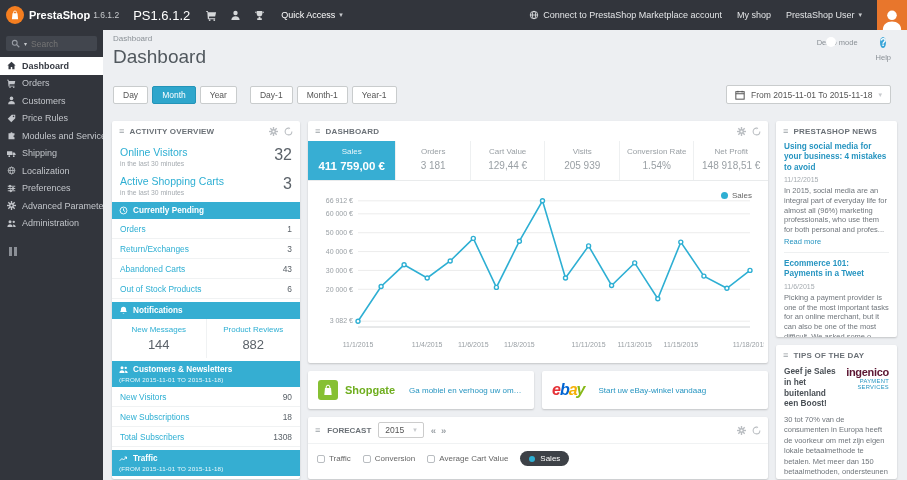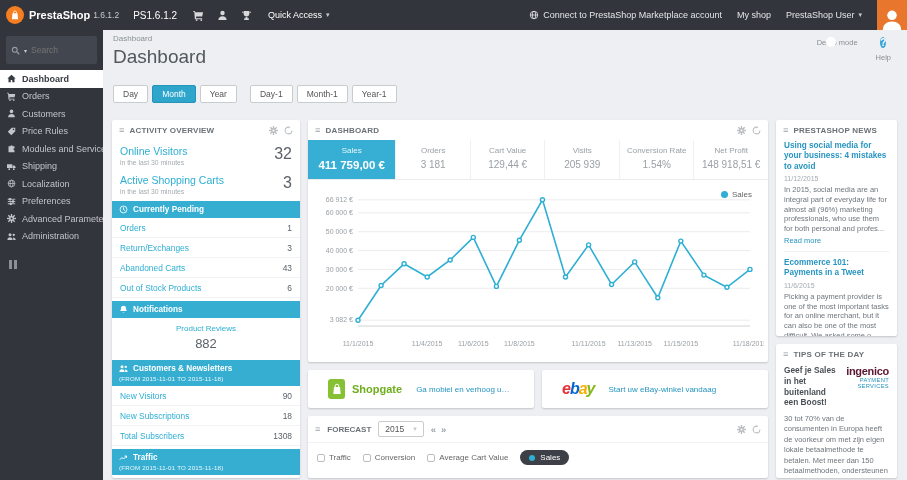--- a/index.html
+++ b/index.html
@@ -12,36 +12,36 @@
 svg{display:block}
 a{text-decoration:none;cursor:pointer}
 ul{list-style:none}
 
 
 .topbar{position:absolute;top:0;left:0;width:907px;height:30px;background:var(--dark);display:flex;align-items:center;color:#fff;z-index:20;padding-left:6px}
 .logo-mark{width:18px;height:18px;border-radius:50%;background:#f47e20;display:flex;align-items:center;justify-content:center;margin-right:5px;cursor:pointer}
 .logo-mark svg{width:10px;height:10px}
 .brand{font-size:11px;font-weight:bold;color:#fff}
 .brand-ver{font-size:8.5px;color:#c7cacd;margin-left:3px}
-.shop-name{font-size:10px;color:#fff;margin-left:14px;cursor:pointer}
+.shop-name{font-size:13px;color:#fff;margin-left:14px;cursor:pointer}
 .tb-icons{display:flex;align-items:center;gap:13px;margin-left:16px;color:#d6d8da}
 .tb-icon{cursor:pointer}
 .tb-icon svg{width:11px;height:11px}
 .quick-access{margin-left:16px;font-size:9px;color:#fff;display:flex;align-items:center;gap:4px;cursor:pointer}
 .caret{font-size:7px;color:#c7cacd}
 .tb-right{margin-left:auto;display:flex;align-items:center;gap:15px;font-size:9px;color:#e3e5e7}
 .tb-link{color:#e3e5e7;display:flex;align-items:center;gap:4px;cursor:pointer}
 .tb-link svg{width:10px;height:10px}
 .user-menu{display:flex;align-items:center;gap:4px;cursor:pointer}
 .avatar{width:30px;height:30px;background:#e8762c;overflow:hidden;display:flex;align-items:flex-end;justify-content:center;cursor:pointer}
 .avatar svg{width:22px;height:22px}
 
 
 .sidebar{position:absolute;top:30px;left:0;width:103px;height:450px;background:var(--dark)}
-.sb-search{margin:6px;height:28px;background:#42464e;border-radius:2px;display:flex;align-items:center;padding:0 5px;gap:4px;color:#9a9ea5}
+.sb-search{margin:6px;height:15px;background:#42464e;border-radius:2px;display:flex;align-items:center;padding:0 5px;gap:4px;color:#9a9ea5}
 .sb-search svg{width:9px;height:9px}
 .sb-search .caret{font-size:6px}
 .sb-search input{background:transparent;border:0;outline:0;color:#cbcdd1;font-size:8.5px;width:56px;font-family:inherit}
 .sb-item{display:flex;align-items:center;gap:6px;padding:0 7px;height:17.5px;color:#c2c5ca;font-size:9px;cursor:pointer;white-space:nowrap;overflow:hidden}
 .sb-item svg{width:9px;height:9px;flex:0 0 9px}
 .sb-item.active{background:#fff;color:#363a42;font-weight:bold}
 .sb-collapse{margin:15px 9px;display:flex;gap:2.5px;cursor:pointer}
 .sb-collapse i{width:2.5px;height:9px;background:#8b8f96;display:block}
 
 
@@ -103,21 +103,21 @@
 .kpi-value{display:block;font-size:10px;color:#9aa0a5;margin-top:4px;white-space:nowrap}
 .kpi.active{background:#37aed3;flex:1.2}
 .kpi.active .kpi-label{color:#eaf7fb}
 .kpi.active .kpi-value{color:#fff;font-weight:bold;font-size:11.5px}
 .chart-wrap{position:relative;padding:6px 4px 0}
 .chart-legend{position:absolute;top:10px;right:16px;display:flex;align-items:center;gap:4px;font-size:8px;color:#666;cursor:pointer}
 .chart-legend .dot{width:7px;height:7px;border-radius:50%;background:var(--accent)}
 
 
 .mod-row{display:flex;gap:8px;flex:0 0 38px}
-.mod-panel{flex:1;display:flex;align-items:center;gap:7px;padding:0 20px;min-width:0}
+.mod-panel{flex:1;display:flex;align-items:center;gap:7px;padding:0 10px;min-width:0}
 .sg-logo{width:20px;height:20px;background:#86c033;border-radius:3px;display:flex;align-items:center;justify-content:center}
 .sg-logo svg{width:12px;height:12px}
 .sg-name{color:#6fae1f;font-weight:bold;font-size:11px}
 .mod-link{color:var(--link);font-size:8px;margin-left:7px;white-space:nowrap;overflow:hidden;text-overflow:ellipsis}
 .ebay{font-weight:bold;font-style:italic;font-size:16px;letter-spacing:-1px}
 .ebay span{display:inline}
 
 
 .forecast{flex:1}
 .fc-head{display:flex;align-items:center;gap:7px;padding:5px 7px;font-size:8px;font-weight:bold;color:#6b7177}
@@ -325,20 +325,30 @@
     </div>
   </div>
 
   <div class="toolbar">
     <button class="tbtn">Day</button>
     <button class="tbtn active">Month</button>
     <button class="tbtn">Year</button>
     <button class="tbtn gap">Day-1</button>
     <button class="tbtn">Month-1</button>
     <button class="tbtn">Year-1</button>
+    <button class="date-btn">
+      <svg viewBox="0 0 12 12">
+          <rect x="1" y="2" width="10" height="9" fill="none" stroke="currentColor" stroke-width="1.2"></rect>
+          <line x1="1" y1="4.5" x2="11" y2="4.5" stroke="currentColor" stroke-width="1.2"></line>
+          <line x1="3.5" y1="1" x2="3.5" y2="3" stroke="currentColor" stroke-width="1.2"></line>
+          <line x1="8.5" y1="1" x2="8.5" y2="3" stroke="currentColor" stroke-width="1.2"></line>
+        </svg>
+      <span>From 2015-11-01 To 2015-11-18</span>
+      <span class="caret">▾</span>
+    </button>
   </div>
 
   <div class="columns">
 
     <div class="panel col-left">
       <div class="phead">
         <span class="ph-ico">≡</span>
         <span>ACTIVITY OVERVIEW</span>
         <span class="ph-actions">
           <span class="ph-a">
@@ -403,20 +413,24 @@
       <div class="sec-bar">
         <div class="sec-line">
           <svg viewBox="0 0 12 12" fill="#fff">
               <path d="M6 1a3.4 3.4 0 0 1 3.4 3.4c0 2.4.8 3.2 1.3 3.6H1.3c.5-.4 1.3-1.2 1.3-3.6A3.4 3.4 0 0 1 6 1z"></path>
               <path d="M4.8 9.2a1.3 1.3 0 0 0 2.4 0z"></path>
             </svg>
           <span>Notifications</span>
         </div>
       </div>
       <div class="notif-row">
+        <a class="notif-cell">
+            <span class="notif-label">New Messages</span>
+            <span class="notif-value">144</span>
+          </a>
         <a class="notif-cell">
             <span class="notif-label">Product Reviews</span>
             <span class="notif-value">882</span>
           </a>
       </div>
       <div class="sec-bar">
         <div class="sec-line">
           <svg viewBox="0 0 12 12" fill="#fff">
               <circle cx="4" cy="3.5" r="2"></circle>
               <path d="M.5 10.5C.5 8.3 2.1 7 4 7s3.5 1.3 3.5 3.5z"></path>

